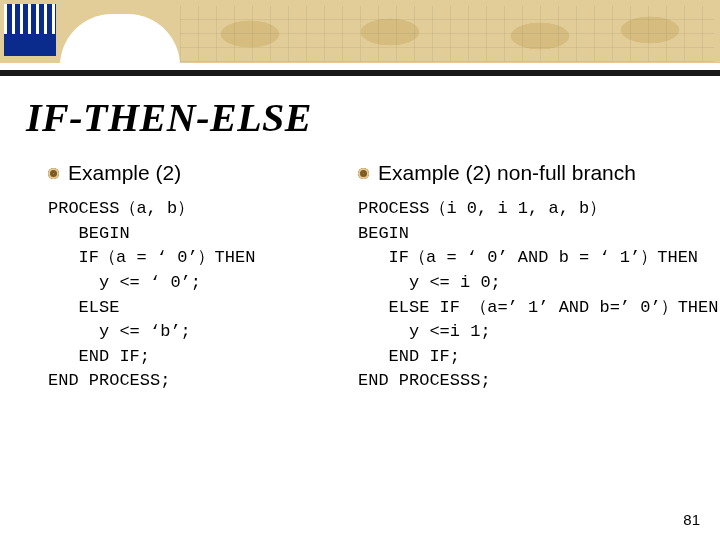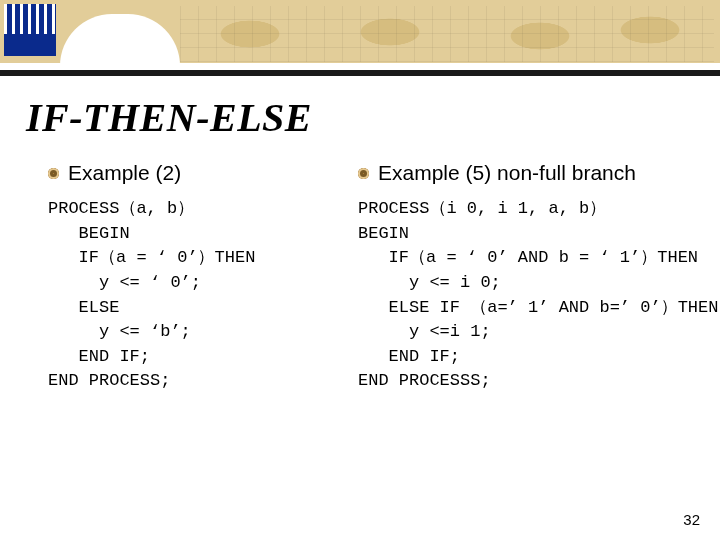--- a/index.html
+++ b/index.html
@@ -55,26 +55,26 @@
    IF（a = ‘ 0’）THEN
      y &lt;= ‘ 0’;
    ELSE
      y &lt;= ‘b’;
    END IF;
 END PROCESS;</pre>
   </div>
   <div class="col-right">
     <div class="ex-head">
       <span class="bullet"></span>
-      <span>Example (5) non-full branch</span>
+      <span>Example (2) non-full branch</span>
     </div>
     <pre class="code">PROCESS（i 0, i 1, a, b）
 BEGIN
    IF（a = ‘ 0’ AND b = ‘ 1’）THEN
      y &lt;= i 0;
    ELSE IF （a=’ 1’ AND b=’ 0’）THEN
      y &lt;=i 1;
    END IF;
 END PROCESSS;</pre>
   </div>
 </div>
 
-<div class="pagenum">32</div>
+<div class="pagenum">81</div>
 
 </body></html>

